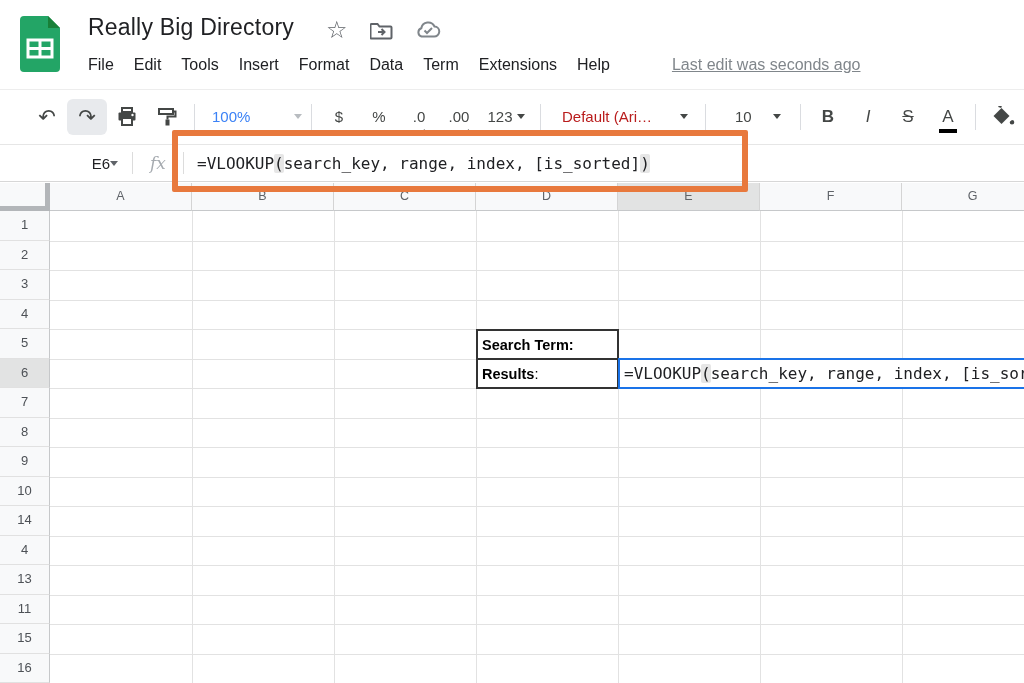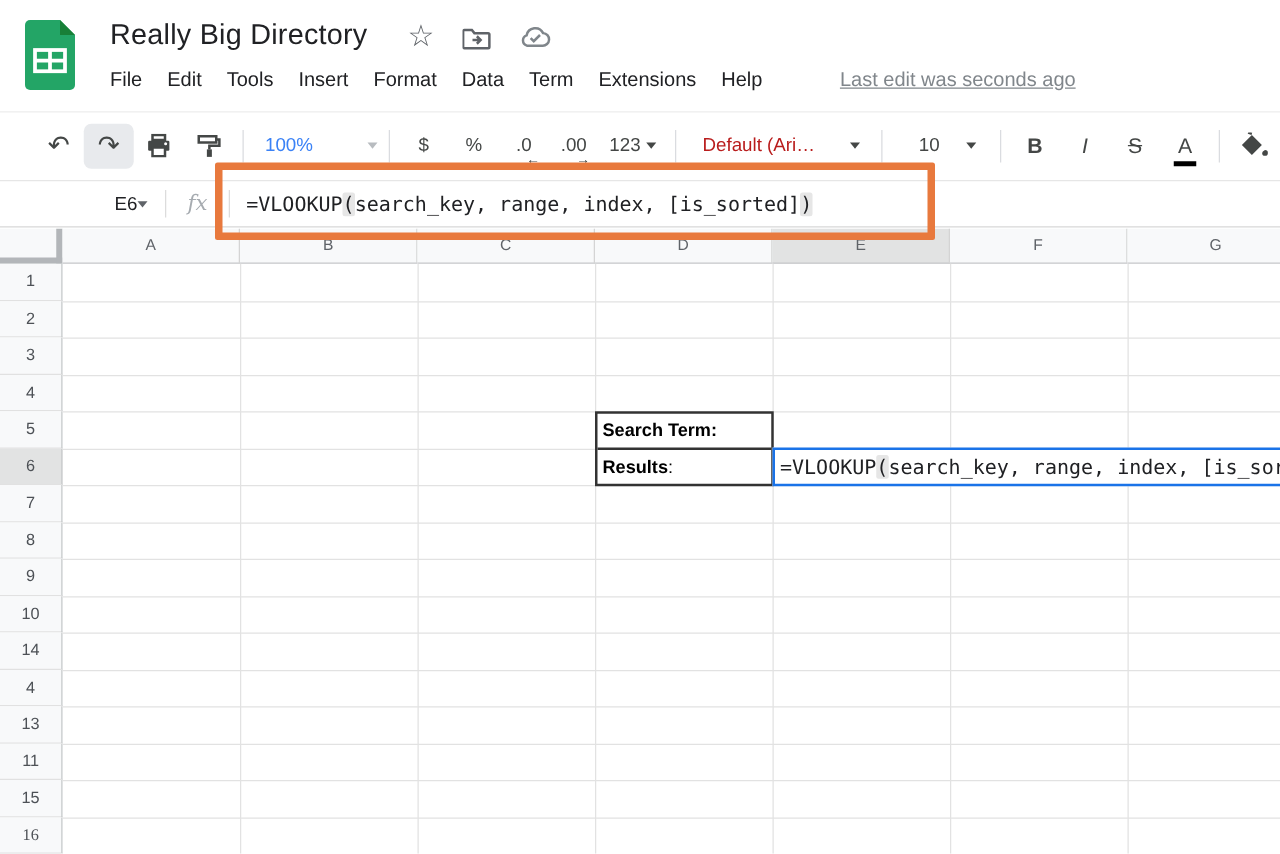--- a/index.html
+++ b/index.html
@@ -238,21 +238,21 @@
     <div class="rowhdr sel" style="top: 175.5px;">6</div>
     <div class="rowhdr" style="top: 205px;">7</div>
     <div class="rowhdr" style="top: 234.5px;">8</div>
     <div class="rowhdr" style="top: 264px;">9</div>
     <div class="rowhdr" style="top: 293.5px;">10</div>
     <div class="rowhdr" style="top: 323px;">14</div>
     <div class="rowhdr" style="top: 352.5px;">4</div>
     <div class="rowhdr" style="top: 382px;">13</div>
     <div class="rowhdr" style="top: 411.5px;">11</div>
     <div class="rowhdr" style="top: 441px;">15</div>
-    <div class="rowhdr" style="top: 470.5px; font-family: Liberation Serif, serif;">16</div>
+    <div class="rowhdr" style="top: 470.5px;">16</div>
     <div class="vline" style="left: 192px;"></div>
     <div class="vline" style="left: 334px;"></div>
     <div class="vline" style="left: 476px;"></div>
     <div class="vline" style="left: 618px;"></div>
     <div class="vline" style="left: 760px;"></div>
     <div class="vline" style="left: 902px;"></div>
     <div class="hline" style="top: 57.5px;"></div>
     <div class="hline" style="top: 87px;"></div>
     <div class="hline" style="top: 116.5px;"></div>
     <div class="hline" style="top: 146px;"></div>

